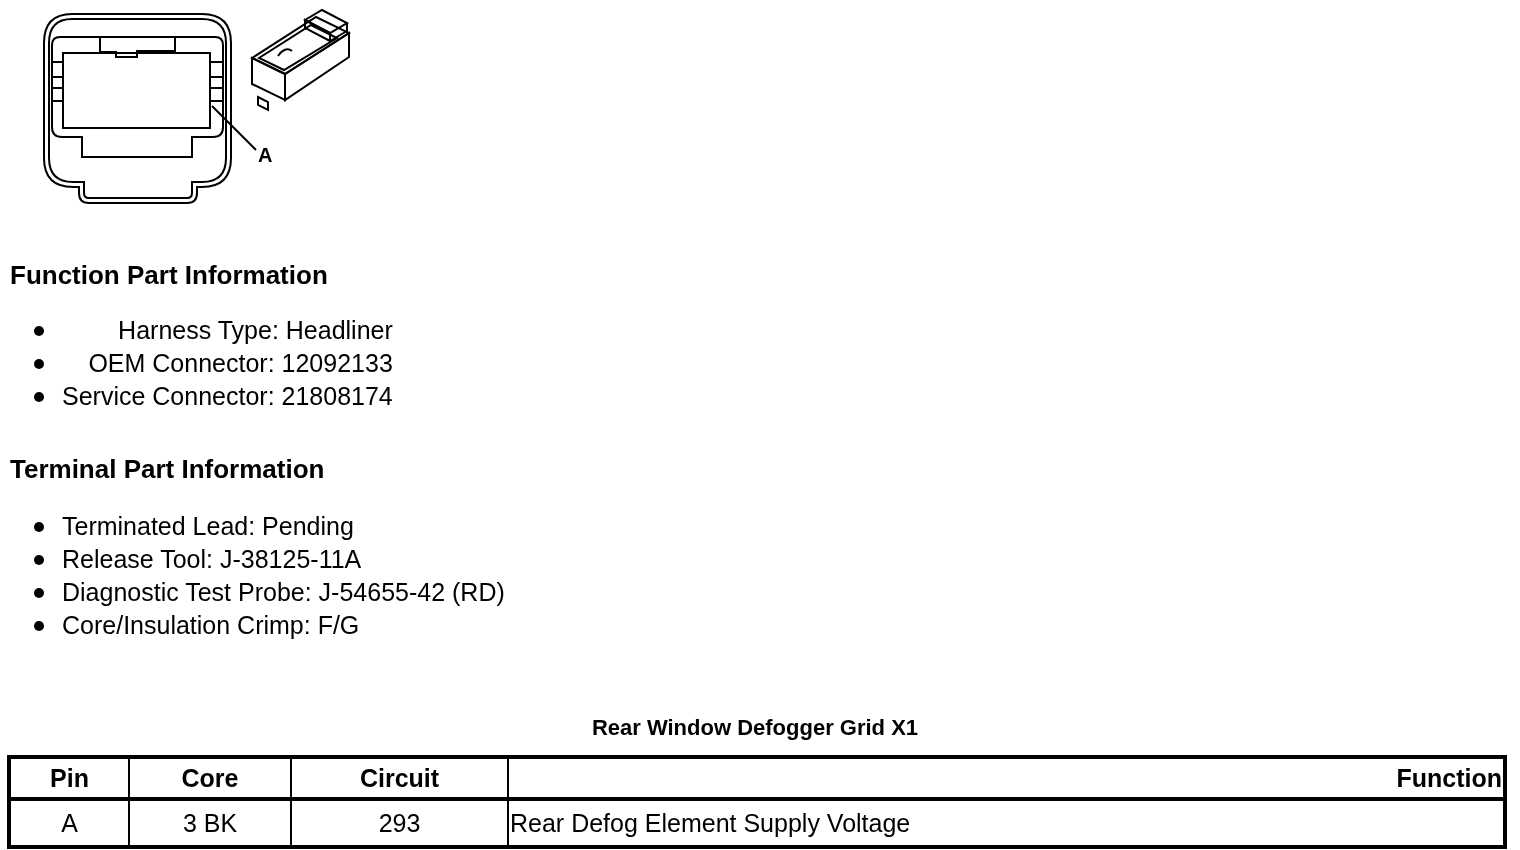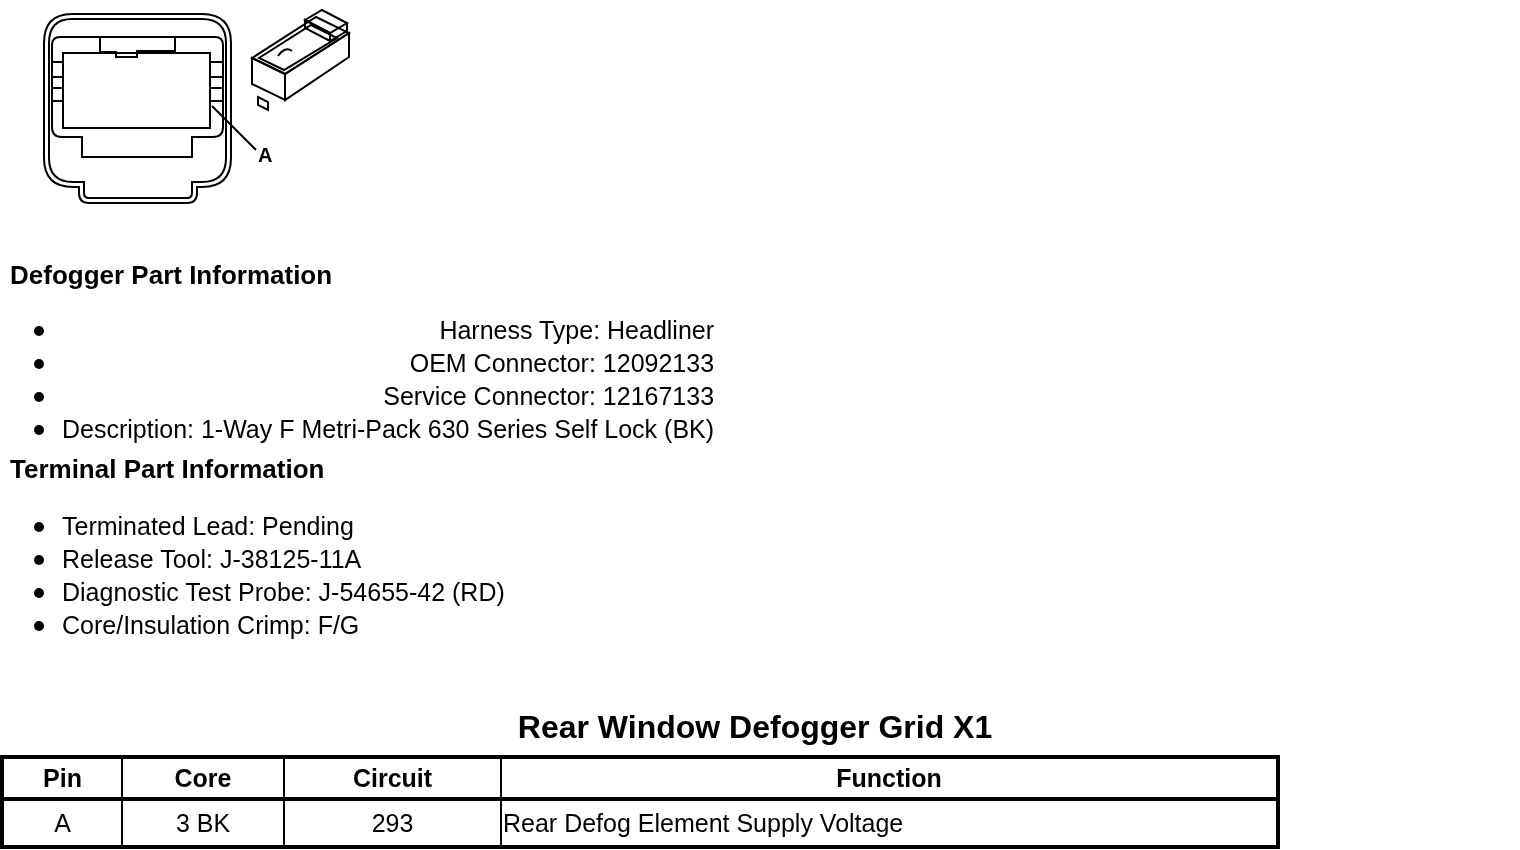--- a/index.html
+++ b/index.html
@@ -56,29 +56,29 @@
     height: 10px;
     border-radius: 50%;
     background: #000000;
   }
   .table-title {
     position: absolute;
     left: 5px;
     top: 711px;
     width: 1500px;
     text-align: center;
-    font-size: 32px;
+    font-size: 22px;
     font-weight: bold;
     line-height: 33px;
   }
   .pinout-table {
     position: absolute;
-    left: 0;
+    left: 7px;
     top: 755px;
-    width: 1280px;
+    width: 1500px;
     border-collapse: collapse;
     table-layout: fixed;
     font-size: 25px;
   }
   .pinout-table th, .pinout-table td {
     border-left: 2px solid #000000;
     border-right: 2px solid #000000;
     text-align: center;
     vertical-align: middle;
     overflow: hidden;
@@ -87,21 +87,21 @@
   .pinout-table thead th {
     font-weight: bold;
     height: 36px;
   }
   .pinout-table tbody td {
     height: 42px;
   }
   .pinout-table thead tr { border-top: 4px solid #000; border-bottom: 4px solid #000; }
   .pinout-table tbody tr { border-bottom: 4px solid #000; }
   .pinout-table th:first-child, .pinout-table td:first-child { border-left: 4px solid #000; }
-  .pinout-table th:last-child,  .pinout-table td:last-child  { border-right: 4px solid #000; }
+  .pinout-table th:last-child,  .pinout-table td:last-child  { border-right: 4px solid #000; text-align: right; }
   .pinout-table td.fn-cell {
     text-align: left;
   }
   .col-pin     { width: 120px; }
   .col-wire    { width: 162px; }
   .col-circuit { width: 217px; }
 </style>
 </head>
 <body>
 
@@ -135,27 +135,26 @@
       <path d="M 259,58 L 311,25 L 337,38 L 284,70 Z"></path>
       <path d="M 278,56 Q 285,46 292,51"></path>
 
       <path d="M 258,97 L 268,102 L 268,110 L 258,105 Z"></path>
     </g>
 
     <line x1="212" y1="106" x2="256" y2="150"></line>
     <text x="258" y="162" font-size="20" font-weight="bold" fill="#000000" stroke="none">A</text>
   </svg>
 
-  <div class="section-heading heading-connector">Defogger Part Information</div>
+  <div class="section-heading heading-connector">Function Part Information</div>
 
   <ul class="bullet-list list-connector">
     <li>Harness Type: Headliner</li>
     <li>OEM Connector: 12092133</li>
-    <li>Service Connector: 12167133</li>
-    <li>Description: 1-Way F Metri-Pack 630 Series Self Lock (BK)</li>
+    <li>Service Connector: 21808174</li>
   </ul>
 
   <div class="section-heading heading-terminal">Terminal Part Information</div>
 
   <ul class="bullet-list list-terminal">
     <li>Terminated Lead: Pending</li>
     <li>Release Tool: J-38125-11A</li>
     <li>Diagnostic Test Probe: J-54655-42 (RD)</li>
     <li>Core/Insulation Crimp: F/G</li>
   </ul>

